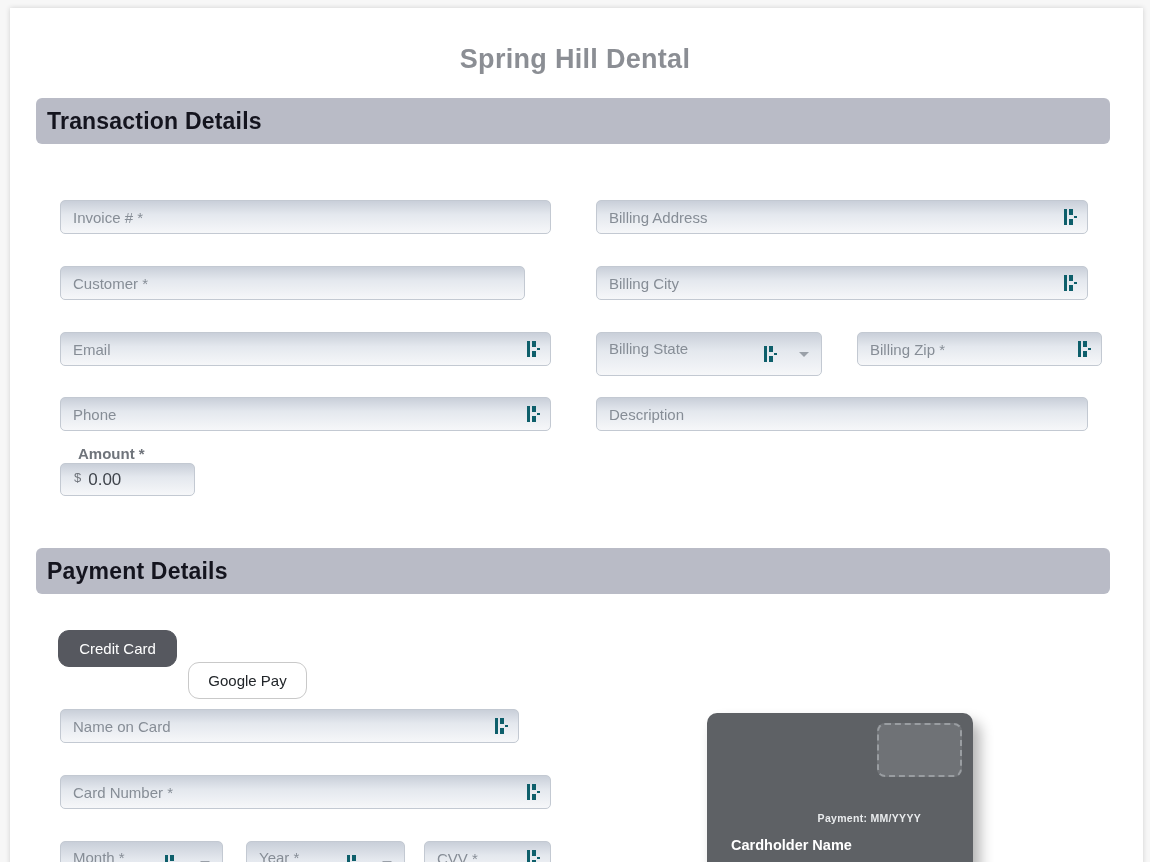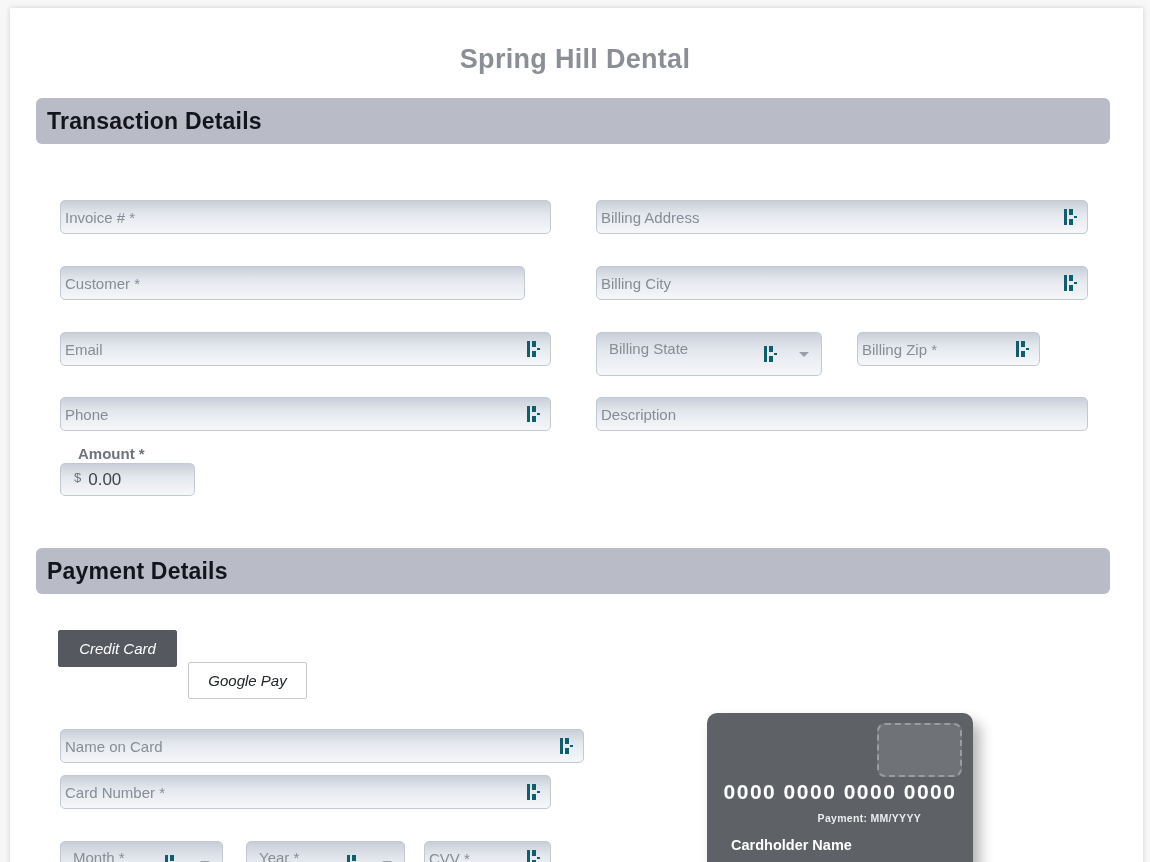--- a/index.html
+++ b/index.html
@@ -10,21 +10,21 @@
   .page-title { position:absolute; left:0; top:44px; width:1150px; text-align:center;
                 font-size:27px; font-weight:700; color:#8b8e94; letter-spacing:.3px; }
   .section-header { position:absolute; left:36px; width:1074px; height:46px;
                     background:#b9bbc6; border-radius:6px; display:flex; align-items:center;
                     padding-left:11px; }
   .section-header span { font-size:23px; font-weight:700; color:#14141e; letter-spacing:.2px; }
 
   .field { position:absolute; height:34px; }
   .ti { width:100%; height:34px; border:1px solid #c3c9d2; border-radius:5px;
         background:linear-gradient(180deg,#c9cfd9 0%, #e4e8ee 42%, #f6f7f9 100%);
-        padding:0 30px 0 4px; font-family:"Liberation Sans",sans-serif;
+        padding:0 30px 0 12px; font-family:"Liberation Sans",sans-serif;
         font-size:15px; color:#3d434a; outline:none; }
   .ti::placeholder { color:#868d96; opacity:1; }
 
   .select { position:absolute; height:44px; border:1px solid #c3c9d2; border-radius:5px;
             background:linear-gradient(180deg,#c9cfd9 0%, #e4e8ee 42%, #f6f7f9 100%);
             cursor:pointer; }
   .select .sel-label { position:absolute; left:12px; top:0; line-height:32px;
                        font-size:15px; color:#868d96; }
   .arrow-down { position:absolute; right:12px; top:50%; margin-top:-2px;
                 width:0; height:0; border-left:5px solid transparent;
@@ -38,22 +38,22 @@
   .amount-label { position:absolute; left:78px; top:445px; font-size:15px; color:#6f747b;font-weight:bold; }
   .amount-field { position:absolute; left:60px; top:463px; width:135px; height:33px;
                   border:1px solid #c3c9d2; border-radius:5px;
                   background:linear-gradient(180deg,#c9cfd9 0%, #e4e8ee 42%, #f6f7f9 100%);
                   display:flex; align-items:center; }
   .currency-prefix { margin-left:13px; font-size:13px; color:#6f747b; align-self:flex-start; padding-top:6px; }
   .amount-input { width:80px; border:none; background:transparent; outline:none;
                   font-family:"Liberation Sans",sans-serif; font-size:17px; color:#3f444b;
                   padding-left:7px; }
 
-  .method-btn { position:absolute; height:37px; border-radius:2px; cursor:pointer;
-                font-family:"Liberation Sans",sans-serif; font-size:15px;font-style:italic; }
+  .method-btn { position:absolute; height:37px; border-radius:11px; cursor:pointer;
+                font-family:"Liberation Sans",sans-serif; font-size:15px; }
   .method-btn.active { background:#56585f; border:1px solid #56585f; color:#ffffff; }
   .method-btn.inactive { background:#ffffff; border:1px solid #c9c9c9; color:#212529; }
 
   .card-preview { position:absolute; left:707px; top:713px; width:266px; height:210px;
                   background:#5e6165; border-radius:10px;
                   box-shadow:7px 9px 14px rgba(0,0,0,0.30); }
   .chip-placeholder { position:absolute; right:11px; top:10px; width:85px; height:54px;
                       background:#6f7276; border:2px dashed #999da1; border-radius:8px; }
   .card-number { position:absolute; left:0; top:67px; width:100%; text-align:center;
                  font-size:21px; font-weight:700; color:#ffffff; letter-spacing:1.5px; }
@@ -132,21 +132,21 @@
             <rect x="0" y="0" width="3" height="16"></rect>
             <rect x="5" y="0" width="4" height="6"></rect>
             <rect x="5" y="10" width="4" height="6"></rect>
             <rect x="10" y="7" width="3" height="2"></rect>
           </g>
         </svg>
     </span>
     <span class="arrow-down"></span>
   </div>
 
-  <div class="field" style="left:857px; top:332px; width:183px;border-radius:9px;">
+  <div class="field" style="left:857px; top:332px; width:245px;border-radius:9px;">
     <input class="ti" placeholder="Billing Zip *" style="">
     <span class="autofill-icon">
       <svg width="13" height="16" viewBox="0 0 13 16">
           <g fill="#0e5f6b">
             <rect x="0" y="0" width="3" height="16"></rect>
             <rect x="5" y="0" width="4" height="6"></rect>
             <rect x="5" y="10" width="4" height="6"></rect>
             <rect x="10" y="7" width="3" height="2"></rect>
           </g>
         </svg>
@@ -177,21 +177,21 @@
     <input class="amount-input" value="0.00" style="">
   </div>
 
   <div class="section-header" style="top:548px;">
     <span>Payment Details</span>
   </div>
 
   <button class="method-btn active" style="left:58px; top:630px; width:119px;">Credit Card</button>
   <button class="method-btn inactive" style="left:188px; top:630px; width:119px;margin-top:32px;">Google Pay</button>
 
-  <div class="field" style="left:60px; top:729px; width:524px;">
+  <div class="field" style="left:60px; top:709px; width:459px;">
     <input class="ti" placeholder="Name on Card" style="">
     <span class="autofill-icon">
       <svg width="13" height="16" viewBox="0 0 13 16">
           <g fill="#0e5f6b">
             <rect x="0" y="0" width="3" height="16"></rect>
             <rect x="5" y="0" width="4" height="6"></rect>
             <rect x="5" y="10" width="4" height="6"></rect>
             <rect x="10" y="7" width="3" height="2"></rect>
           </g>
         </svg>
@@ -251,17 +251,16 @@
             <rect x="5" y="0" width="4" height="6"></rect>
             <rect x="5" y="10" width="4" height="6"></rect>
             <rect x="10" y="7" width="3" height="2"></rect>
           </g>
         </svg>
     </span>
   </div>
 
   <div class="card-preview">
     <div class="chip-placeholder"></div>
-    <div class="card-number">0000 0000 0000 0000</div>
     <div class="card-expires">Payment: MM/YYYY</div>
     <div class="card-holder">Cardholder Name</div>
   </div>
 </div>
 
 </body></html>

